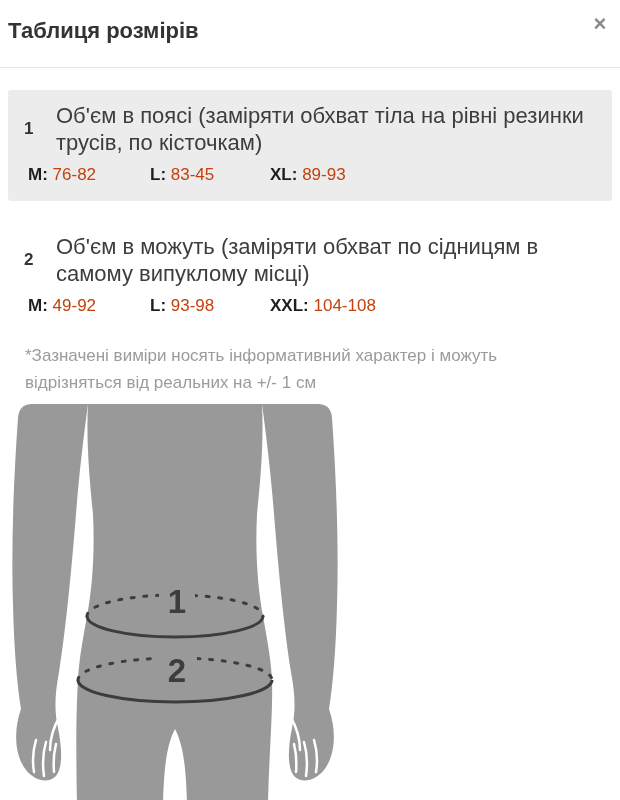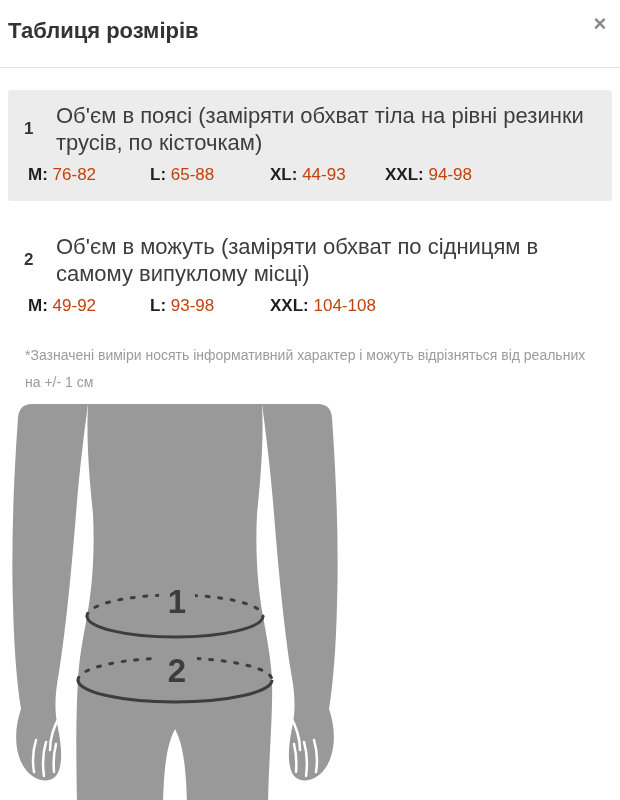--- a/index.html
+++ b/index.html
@@ -25,44 +25,43 @@
   .row-top { display:flex; align-items:center; }
   .row-num { width:38px; padding-left:6px; font-size:17px; font-weight:700; color:#333; flex:none; }
   .row-desc { flex:1; max-width:545px; font-size:22px; line-height:27px; color:#3d3d3d; }
   .sizes-grid {
     display:grid; grid-template-columns:122px 120px 115px 1fr;
     margin-top:8px; padding-left:10px; font-size:17px; line-height:21px;
   }
   .size-cell { white-space:nowrap; }
   .size-label { font-weight:700; color:#1e1e1e; }
   .size-value { color:#c2410c; }
-  .note { margin:18px 30px 0 25px; font-size:14px; line-height:27px; color:#9b9b9b; }
+  .note { margin:18px 30px 0 25px; font-size:17px; line-height:27px; color:#9b9b9b; }
   .figure-wrap { position:absolute; left:10px; top:404px; width:330px; height:400px; }
   .figure-wrap svg { display:block; width:330px; height:400px; }
 </style>
 </head>
 <body>
 
 <div class="page">
 
   <div class="modal-header">
     <div class="modal-title">Таблиця розмірів</div>
     <div class="close-btn">×</div>
   </div>
 
   <div class="size-row highlight">
     <div class="row-top">
       <div class="row-num">1</div>
       <div class="row-desc">Об'єм в поясі (заміряти обхват тіла на рівні резинки трусів, по кісточкам)</div>
     </div>
     <div class="sizes-grid">
       <div class="size-cell"><span class="size-label">M:</span> <span class="size-value">76-82</span></div>
-      <div class="size-cell"><span class="size-label">L:</span> <span class="size-value">65-88</span></div>
-      <div class="size-cell"><span class="size-label">XL:</span> <span class="size-value">44-93</span></div>
-      <div class="size-cell"><span class="size-label">XXL:</span> <span class="size-value">94-98</span></div>
+      <div class="size-cell"><span class="size-label">L:</span> <span class="size-value">83-45</span></div>
+      <div class="size-cell"><span class="size-label">XL:</span> <span class="size-value">89-93</span></div>
     </div>
   </div>
 
   <div class="size-row plain">
     <div class="row-top">
       <div class="row-num">2</div>
       <div class="row-desc">Об'єм в можуть (заміряти обхват по сідницям в самому випуклому місці)</div>
     </div>
     <div class="sizes-grid">
       <div class="size-cell"><span class="size-label">M:</span> <span class="size-value">49-92</span></div>

